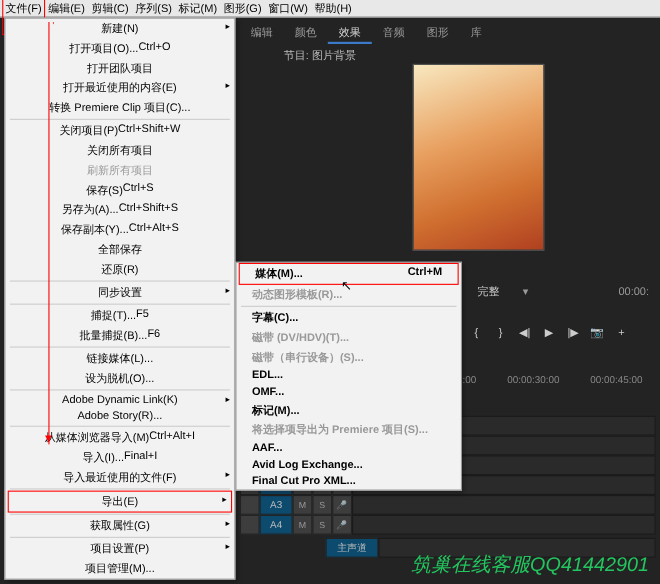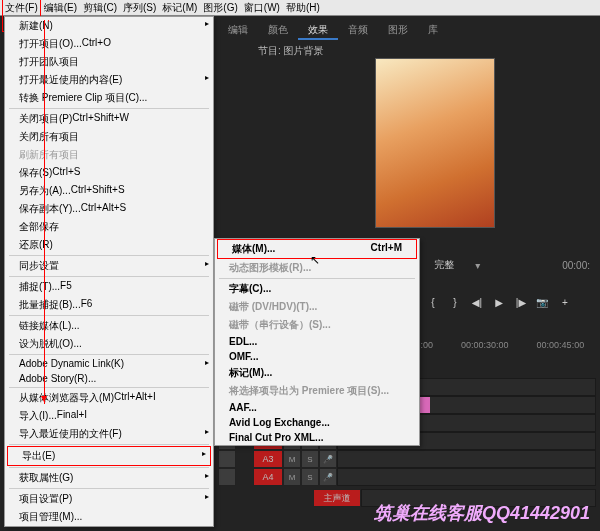--- a/index.html
+++ b/index.html
@@ -3,21 +3,21 @@
 <meta charset="utf-8">
 <style>
 * { margin: 0; padding: 0; box-sizing: border-box; font-family: "Microsoft YaHei", sans-serif; }
 body { width: 600px; height: 531px; background: #232323; overflow: hidden; position: relative; }
 
 .menubar { height: 16px; background: #e8e8e8; display: flex; font-size: 10px; align-items: center; padding: 0 2px; border-bottom: 1px solid #888; }
 .menubar span { padding: 0 3px; cursor: default; }
 .menubar .file { border: 1px solid red; padding: 16px 2px; }
 
 .dropdown { position: absolute; top: 16px; left: 4px; width: 210px; background: #f2f2f2; border: 1px solid #999; font-size: 10px; box-shadow: 2px 2px 4px rgba(0,0,0,0.3); z-index: 10; }
-.dropdown .item { display: flex; justify-content: flex-start; padding: 2px 14px 2px 14px; position: relative; }
+.dropdown .item { display: flex; justify-content: center; padding: 2px 14px 2px 14px; position: relative; }
 .dropdown .item.hasarrow::after { content: '▸'; position: absolute; right: 4px; font-size: 8px; }
 .dropdown .sep { height: 1px; background: #ccc; margin: 1px 4px; }
 .dropdown .item.dim { color: #999; }
 .dropdown .export { border: 1px solid red; margin: 0 2px; }
 
 .submenu { position: absolute; top: 238px; left: 214px; width: 206px; background: #f2f2f2; border: 1px solid #999; font-size: 10px; box-shadow: 2px 2px 4px rgba(0,0,0,0.3); z-index: 11; font-weight: bold; }
 .submenu .item { display: flex; justify-content: space-between; padding: 2px 14px; position: relative; }
 .submenu .item.dim { color: #999; }
 .submenu .sep { height: 1px; background: #ccc; margin: 1px 4px; }
 .submenu .media { border: 1px solid red; margin: 0 2px; }
@@ -40,30 +40,30 @@
 .timecode .fit { color: #ccc; }
 
 .playbar { position: absolute; top: 295px; left: 404px; right: 6px; height: 20px; display: flex; gap: 8px; justify-content: center; }
 .playbar span { width: 14px; height: 14px; color: #ccc; font-size: 10px; display: flex; align-items: center; justify-content: center; }
 
 .timeline-head { position: absolute; top: 340px; left: 258px; right: 4px; height: 16px; display: flex; font-size: 9px; color: #888; gap: 28px; padding-left: 140px; }
 .timeline-head span { }
 
 .timeline { position: absolute; top: 358px; left: 218px; right: 4px; bottom: 40px; }
 .track { height: 18px; display: flex; align-items: center; font-size: 9px; }
-.trackhead { width: 30px; background: #b91c1c; color: #bbb; text-align: center; border: 1px solid #222; height: 100%; display: flex; align-items: center; justify-content: center; margin-left: 17px; }
+.trackhead { width: 30px; background: #0c4a6e; color: #bbb; text-align: center; border: 1px solid #222; height: 100%; display: flex; align-items: center; justify-content: center; }
 .trackbtns { display: flex; height: 100%; }
 .trackbtn { width: 18px; height: 100%; background: #3d3d3d; border: 1px solid #222; color: #999; display: flex; align-items: center; justify-content: center; font-size: 8px; }
 .trackbody { flex: 1; height: 100%; background: #2a2a2a; border: 1px solid #1a1a1a; position: relative; }
 .clip { position: absolute; height: 100%; top: 0; font-size: 8px; overflow: hidden; padding: 2px; }
 .clip.pink { background: #d868b8; left: 0; width: 110px; color: #fff; }
 .clip.blue { background: #5878a8; left: 0; width: 70px; color: #fff; }
 .seqtime { position: absolute; top: 340px; left: 225px; font-size: 10px; color: #5a9dd8; }
 
-.watermark { position: absolute; bottom: 6px; right: 10px; font-size: 18px; font-weight: bold; font-style: italic; color: #f0abfc; }
+.watermark { position: absolute; bottom: 6px; right: 10px; font-size: 18px; font-weight: normal; font-style: italic; color: #22c55e; }
 </style>
 </head>
 <body>
 
 <div class="menubar">
   <span class="file">文件(F)</span>
   <span>编辑(E)</span>
   <span>剪辑(C)</span>
   <span>序列(S)</span>
   <span>标记(M)</span>

